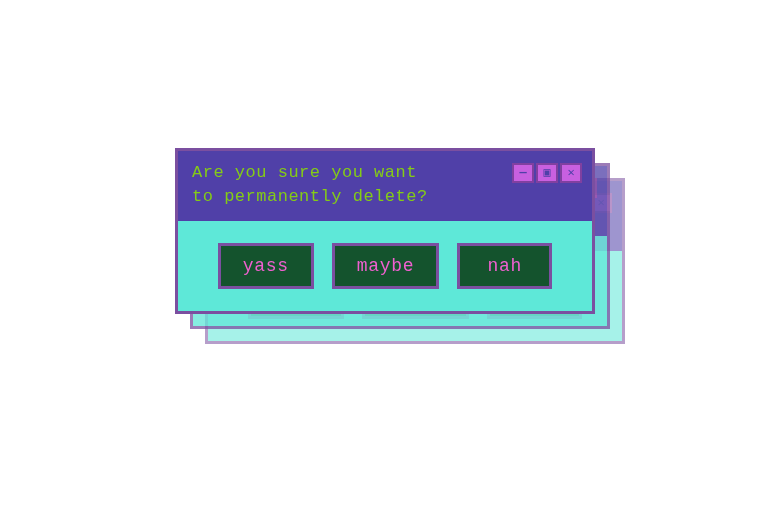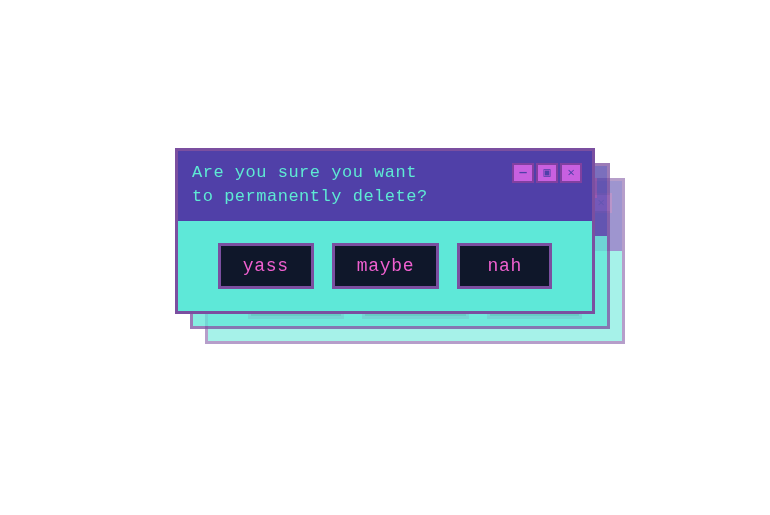--- a/index.html
+++ b/index.html
@@ -49,21 +49,21 @@
     .dialog-titlebar {
       background: #5040a8;
       padding: 10px 10px 10px 14px;
       display: flex;
       align-items: flex-start;
       justify-content: space-between;
       min-height: 70px;
     }
 
     .dialog-title-text {
-      color: #5eead4;
+      color: #84cc16;
       font-size: 17px;
       font-family: 'Courier New', Courier, monospace;
       line-height: 1.45;
       letter-spacing: 0.03em;
       flex: 1;
       margin-right: 8px;
     }
 
     .titlebar-controls {
       display: flex;
@@ -90,21 +90,21 @@
     .dialog-body {
       padding: 22px 20px 22px 20px;
       display: flex;
       gap: 18px;
       align-items: center;
       justify-content: center;
     }
 
     .dialog-btn {
       border: 3px solid #7b4fa0;
-      background: #0f172a;
+      background: #14532d;
       color: #f060d0;
       font-family: 'Courier New', Courier, monospace;
       font-size: 18px;
       letter-spacing: 0.04em;
       padding: 10px 22px;
       cursor: pointer;
       min-width: 95px;
       text-align: center;
     }
   </style>

